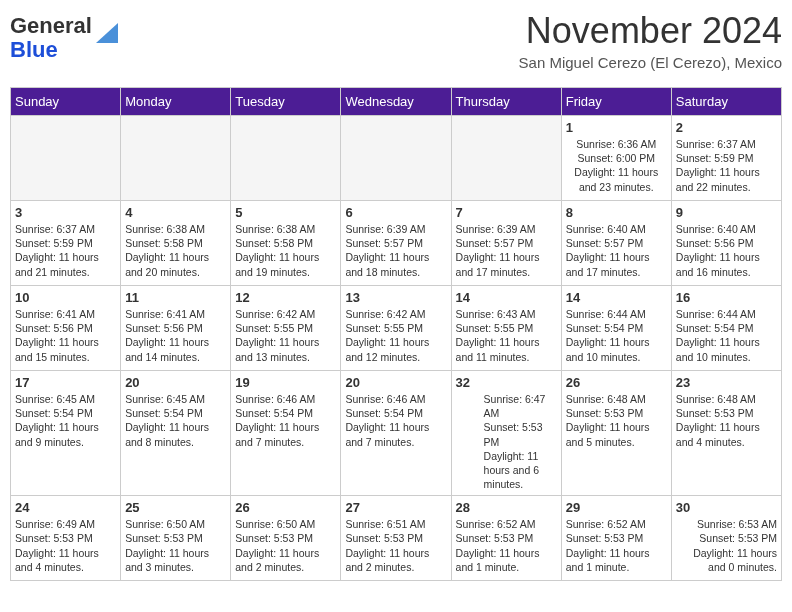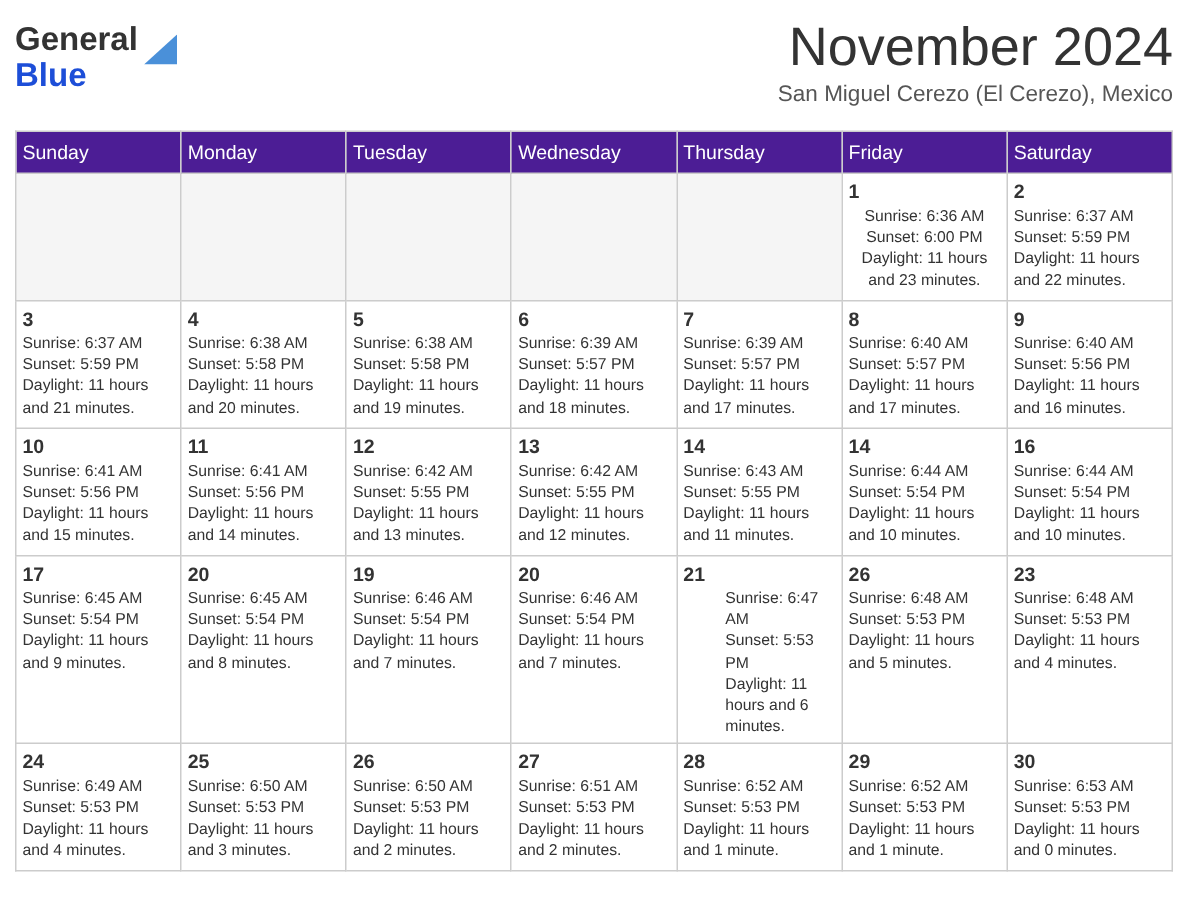--- a/index.html
+++ b/index.html
@@ -240,21 +240,21 @@
 Sunset: 5:54 PM
 Daylight: 11 hours and 7 minutes.</div>
         </td>
         <td>
           <div class="day-number">20</div>
           <div class="day-info" style="white-space: pre-line;">Sunrise: 6:46 AM
 Sunset: 5:54 PM
 Daylight: 11 hours and 7 minutes.</div>
         </td>
         <td>
-          <div class="day-number">21</div>
+          <div class="day-number">32</div>
           <div class="day-info" style="white-space: pre-line; margin-left: 28px;">Sunrise: 6:47 AM
 Sunset: 5:53 PM
 Daylight: 11 hours and 6 minutes.</div>
         </td>
         <td>
           <div class="day-number">26</div>
           <div class="day-info" style="white-space: pre-line;">Sunrise: 6:48 AM
 Sunset: 5:53 PM
 Daylight: 11 hours and 5 minutes.</div>
         </td>
@@ -297,19 +297,19 @@
 Daylight: 11 hours and 1 minute.</div>
         </td>
         <td>
           <div class="day-number">29</div>
           <div class="day-info" style="white-space: pre-line;">Sunrise: 6:52 AM
 Sunset: 5:53 PM
 Daylight: 11 hours and 1 minute.</div>
         </td>
         <td>
           <div class="day-number">30</div>
-          <div class="day-info" style="white-space: pre-line;">Sunrise: 6:53 AM
+          <div class="day-info" style="white-space: pre-line; text-align: right;">Sunrise: 6:53 AM
 Sunset: 5:53 PM
 Daylight: 11 hours and 0 minutes.</div>
         </td>
       </tr>
     </tbody>
 </table>
 
 </body></html>

